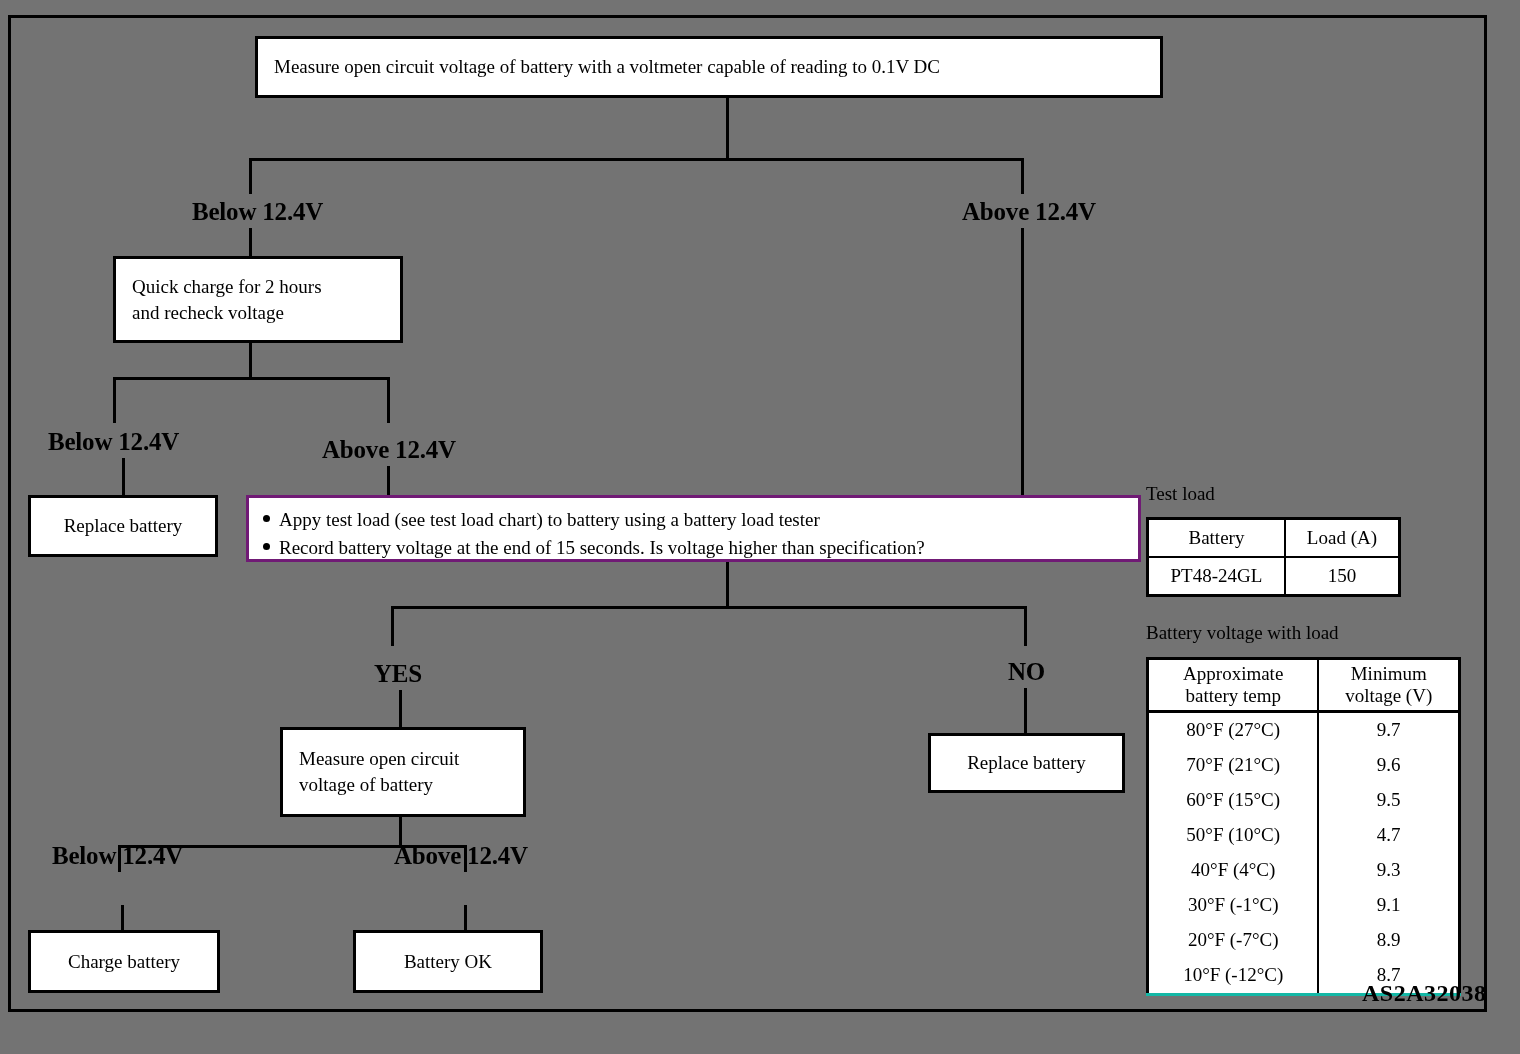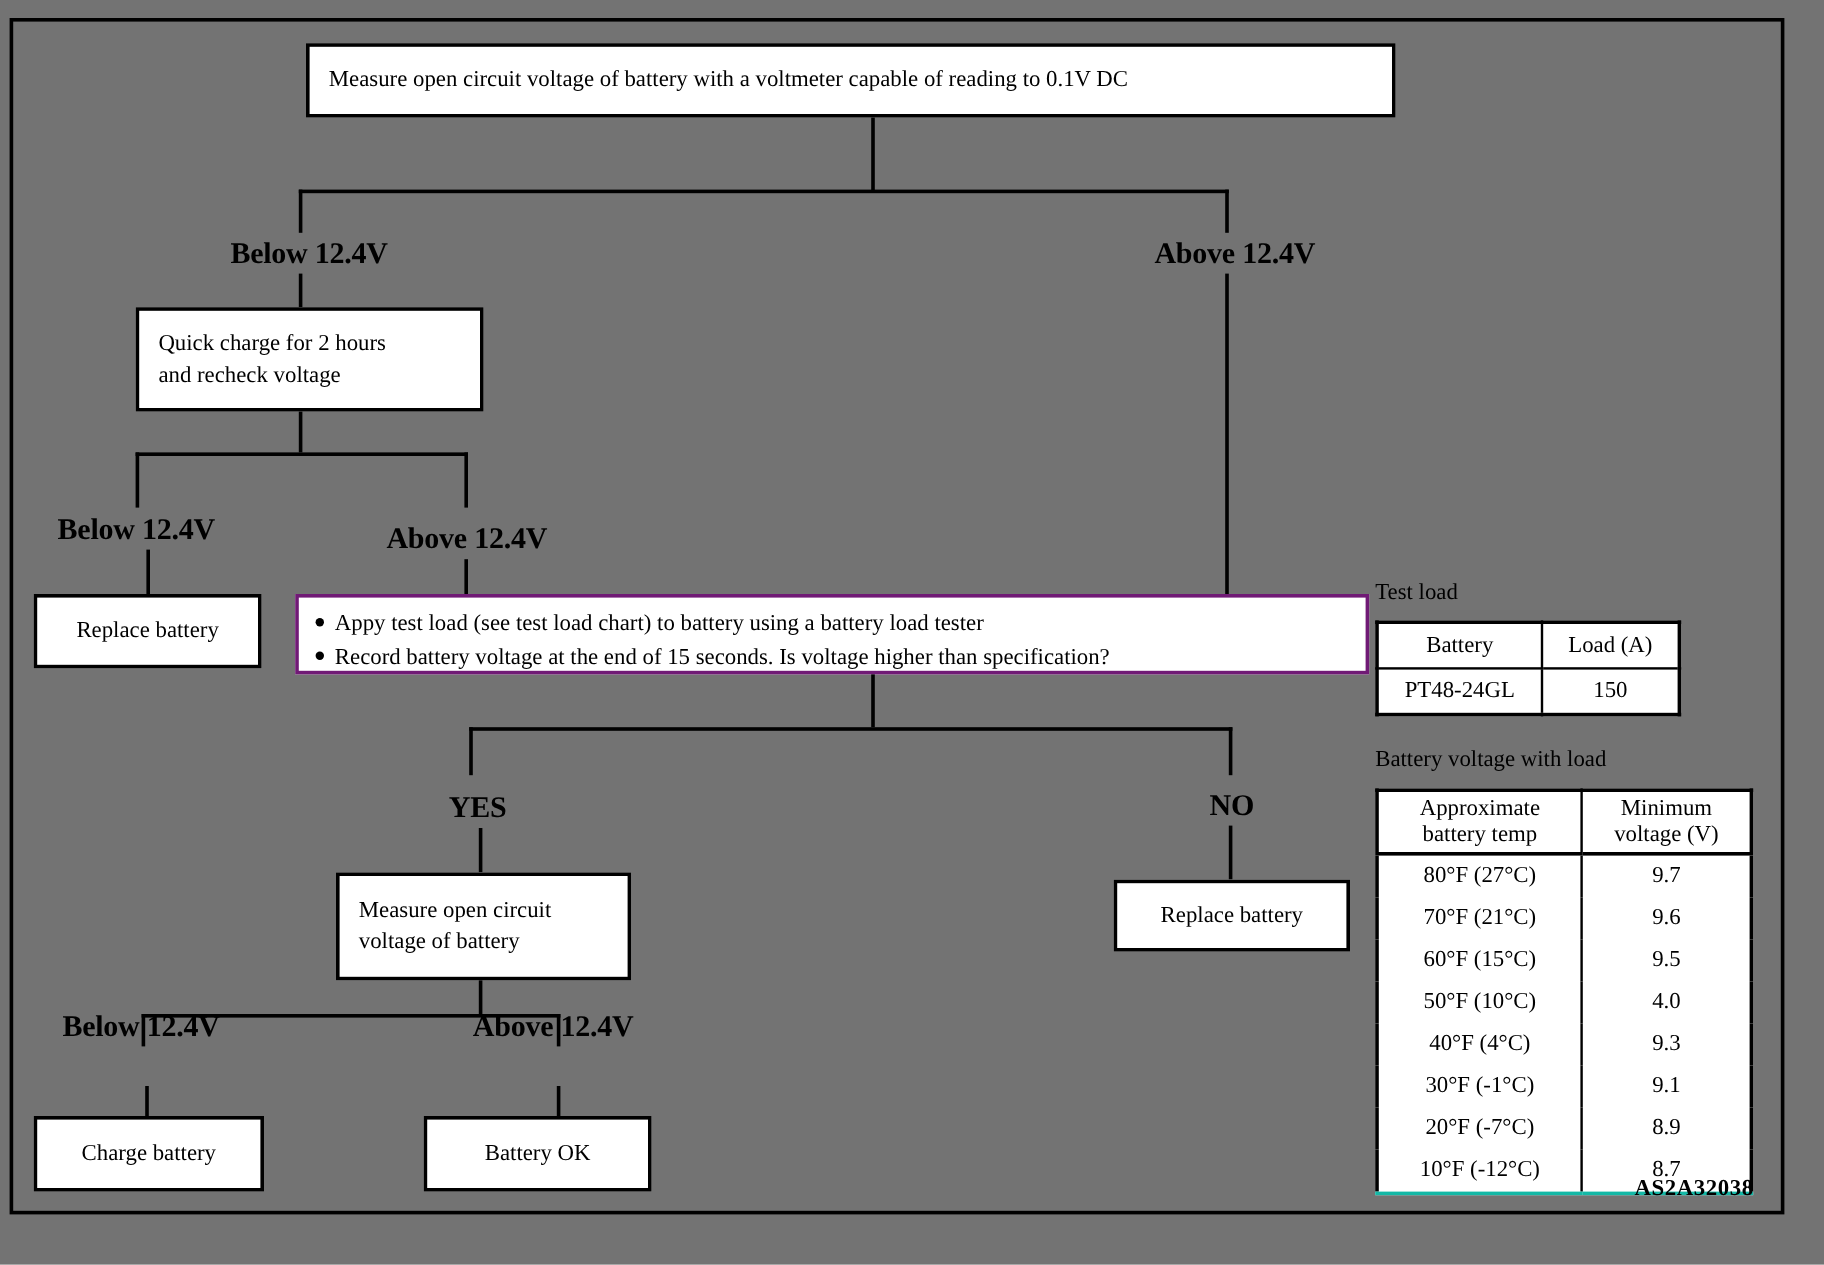--- a/index.html
+++ b/index.html
@@ -107,21 +107,21 @@
   #voltage-table td { height: 29px; }
   #voltage-table td.temp { width: 168px; }
   #voltage-table td.volt { width: 137px; }
   
   #voltage-table thead th { border-bottom: 3px solid #000; }
   #voltage-table tbody td { border-top: none; border-bottom: none; }
   #voltage-table tbody tr:last-child td { border-bottom: 3px solid #14b8a6; }
   
   #figure-code {
     position: absolute;
-    font-size: 19px;
+    font-size: 24px;
     font-weight: bold;
     letter-spacing: 0.5px;
     white-space: nowrap;
   }
 </style>
 </head>
 <body>
 
 <div id="page">
 
@@ -264,21 +264,21 @@
       <tr>
         <td class="temp">70°F (21°C)</td>
         <td class="volt">9.6</td>
       </tr>
       <tr>
         <td class="temp">60°F (15°C)</td>
         <td class="volt">9.5</td>
       </tr>
       <tr>
         <td class="temp">50°F (10°C)</td>
-        <td class="volt">4.0</td>
+        <td class="volt">4.7</td>
       </tr>
       <tr>
         <td class="temp">40°F (4°C)</td>
         <td class="volt">9.3</td>
       </tr>
       <tr>
         <td class="temp">30°F (-1°C)</td>
         <td class="volt">9.1</td>
       </tr>
       <tr>

